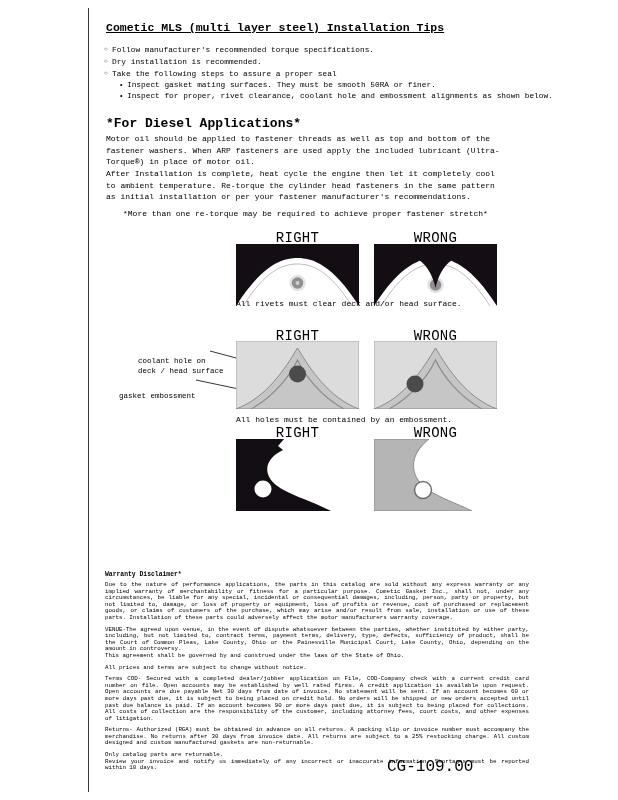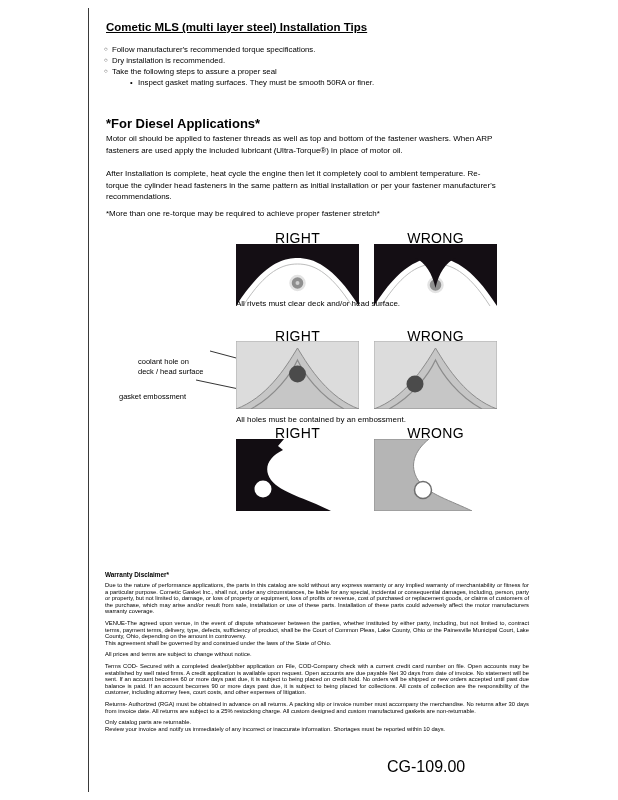--- a/index.html
+++ b/index.html
@@ -1,28 +1,28 @@
 <!DOCTYPE html>
 <html><head>
 <meta charset="utf-8">
 <style>
   html,body{margin:0;padding:0;background:#ffffff;}
-  .page{position:relative;width:618px;height:800px;background:#fff;font-family:Liberation Sans, sans-serif;color:#000;overflow:hidden;}
+  .page{position:relative;width:618px;height:800px;background:#fff;font-family:Liberation Mono, monospace;color:#000;overflow:hidden;}
   .vline{position:absolute;left:88px;top:8px;width:1px;height:784px;background:#3a3a3a;}
   .title{position:absolute;left:106px;top:21px;font-size:11.5px;font-weight:bold;text-decoration:underline;white-space:nowrap;}
   .bullets{position:absolute;left:104px;top:44px;font-size:7.8px;line-height:11px;}
   .bullet{white-space:nowrap;}
   .glyph-o{display:inline-block;font-size:6px;width:8px;vertical-align:1px;}
-  .sub{margin-left:26px;}
+  .sub{margin-left:15px;}
   .glyph-f{display:inline-block;font-size:7.5px;width:8px;}
   .diesel-h{position:absolute;left:106px;top:116px;font-size:13px;font-weight:bold;white-space:nowrap;}
   .para{position:absolute;left:106px;font-size:8px;line-height:11.5px;}
   #para1{top:133px;width:410px;}
   #para2{top:168px;width:394px;}
-  #note{top:208px;white-space:nowrap;}
+  #note{top:208px;white-space:nowrap;margin-left:17px;}
   .dlabel{position:absolute;width:123px;text-align:center;font-size:14px;letter-spacing:0.3px;}
   .dimg{position:absolute;width:123px;}
   .dimg svg{display:block;width:100%;height:100%;}
   .caption{position:absolute;left:236px;font-size:8px;line-height:10px;}
   .callout{position:absolute;font-size:7.5px;line-height:9.5px;white-space:pre-line;margin-top:16px;}
   .callout-lines{position:absolute;left:196px;top:346px;width:104px;height:52px;}
   .disclaimer{position:absolute;left:105px;top:571px;width:424px;}
   .disc-h{font-size:6.4px;font-weight:bold;margin:0 0 4px 0;}
   .disclaimer p{font-size:5.8px;line-height:6.6px;margin:0 0 5px 0;text-align:justify;white-space:pre-line;}
   .footer{position:absolute;left:387px;top:758px;font-size:16px;}
@@ -34,20 +34,21 @@
 
   <div class="vline"></div>
 
   <div class="title">Cometic MLS (multi layer steel) Installation Tips</div>
 
   <div class="bullets">
     <div class="bullet"><span class="glyph-o">○</span><span>Follow manufacturer's recommended torque specifications.</span></div>
     <div class="bullet"><span class="glyph-o">○</span><span>Dry installation is recommended.</span></div>
     <div class="bullet"><span class="glyph-o">○</span><span>Take the following steps to assure a proper seal</span></div>
     <div class="bullet sub"><span class="glyph-f">•</span><span>Inspect gasket mating surfaces.  They must be smooth 50RA or finer.</span></div>
+    <div class="bullet sub"><span class="glyph-f">•</span><span>Inspect for proper, rivet clearance, coolant hole and embossment alignments as shown below.</span></div>
   </div>
 
   <div class="diesel-h">*For Diesel Applications*</div>
   <div class="para" id="para2">After Installation is complete, heat cycle the engine then let it completely cool to ambient temperature. Re-torque the cylinder head fasteners in the same pattern as initial installation or per your fastener manufacturer's recommendations.</div>
   <div class="para" id="para1">Motor oil should be applied to fastener threads as well as top and bottom of the fastener washers. When ARP fasteners are used apply the included lubricant (Ultra-Torque®) in place of motor oil.</div>
   <div class="para" id="note">*More than one re-torque may be required to achieve proper fastener stretch*</div>
 
   <div class="dlabel" style="left:236px;top:230px;">RIGHT</div>
   <div class="dlabel" style="left:374px;top:230px;">WRONG</div>
 

